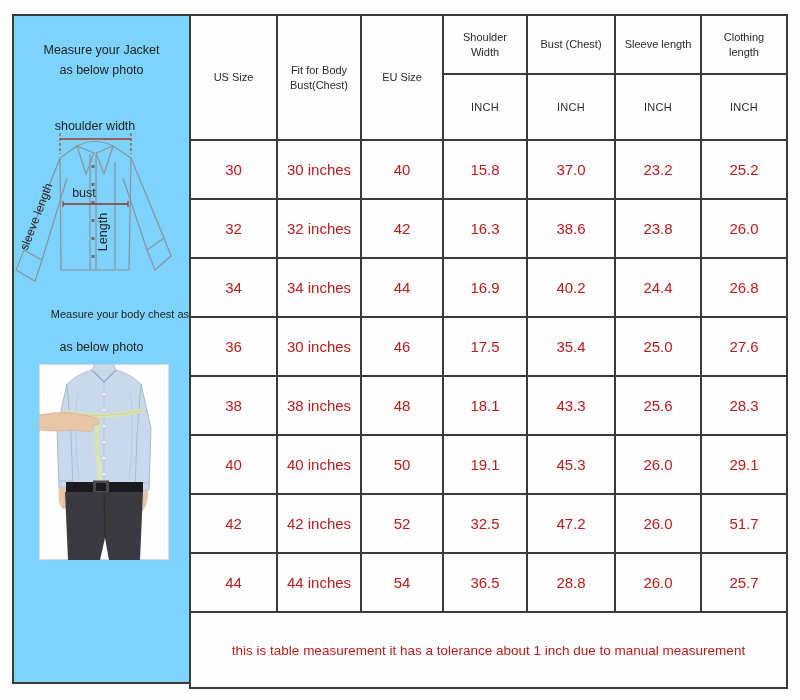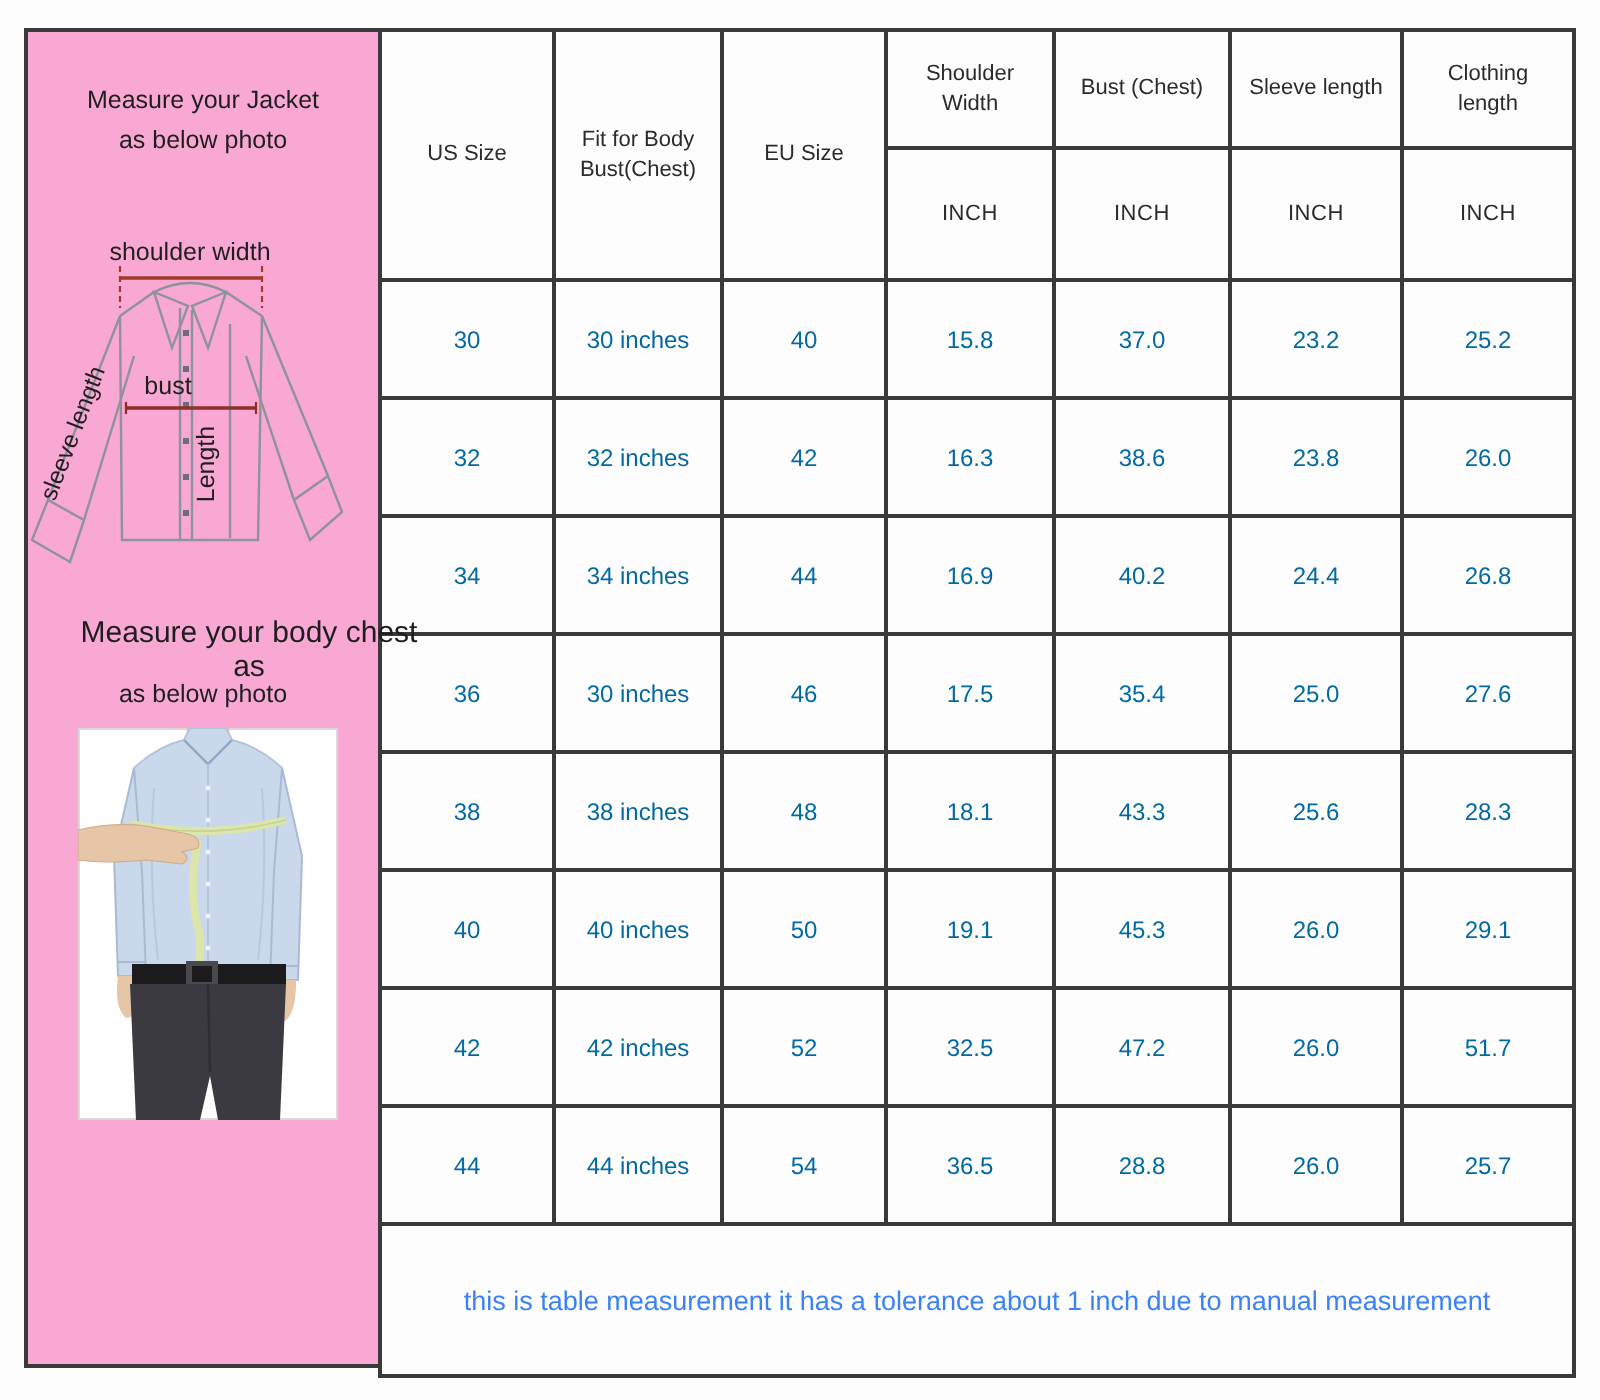--- a/index.html
+++ b/index.html
@@ -17,35 +17,35 @@
     width: 776px; height: 670px;
     display: flex;
   }
   
   .left-panel {
     width: 179px;
     height: 670px;
     border: 2px solid #3a3a3a;
     border-right: none;
     position: relative;
-    background: #f9a8d4;
+    background: #7dd3fc;
   }
   .jacket-title {
     position: absolute; top: 24px; left: 0;
     width: 100%; text-align: center;
     font-size: 12.5px; line-height: 20px; color: #1e1e1e;
   }
   .jacket-svg {
     position: absolute; top: 92px; left: 0;
     width: 177px; height: 185px;
   }
   .body-title-1 {
     position: absolute; top: 292px; left: 0;
-    width: 100%; text-align: center;
-    font-size: 15px; color: #1e1e1e; margin-left: 23px;
+    width: 100%; text-align: right;
+    font-size: 11px; color: #1e1e1e;
   }
   .body-title-2 {
     position: absolute; top: 324px; left: 0;
     width: 100%; text-align: center;
     font-size: 12.5px; color: #1e1e1e;
   }
   .photo-svg {
     position: absolute; top: 348px; left: 25px;
     width: 130px; height: 196px;
   }
@@ -60,22 +60,22 @@
   table.size-table th, table.size-table td {
     border: 2px solid #3a3a3a;
     text-align: center;
     vertical-align: middle;
     font-weight: 400;
     overflow: hidden;
   }
   tr.h1 th { height: 59px; font-size: 11px; color: #2b2b2b; padding: 0 6px; line-height: 15px; }
   tr.h2 th { height: 66px; font-size: 11px; color: #2b2b2b; letter-spacing: 0.3px; }
   th.big-head { font-size: 11.5px; }
-  tbody td { height: 59px; font-size: 12px; color: #0369a1; }
-  tfoot td { height: 76px; font-size: 13.5px; color: #3b82f6; padding: 0 10px; }
+  tbody td { height: 59px; font-size: 15px; color: #b91c1c; }
+  tfoot td { height: 76px; font-size: 13.5px; color: #b91c1c; padding: 0 10px; }
   svg text { font-family: "Liberation Sans", sans-serif; }
 </style>
 </head>
 <body>
 
 <div class="frame">
 
   <div class="left-panel">
     <div class="jacket-title">
       <div>Measure your Jacket</div>

